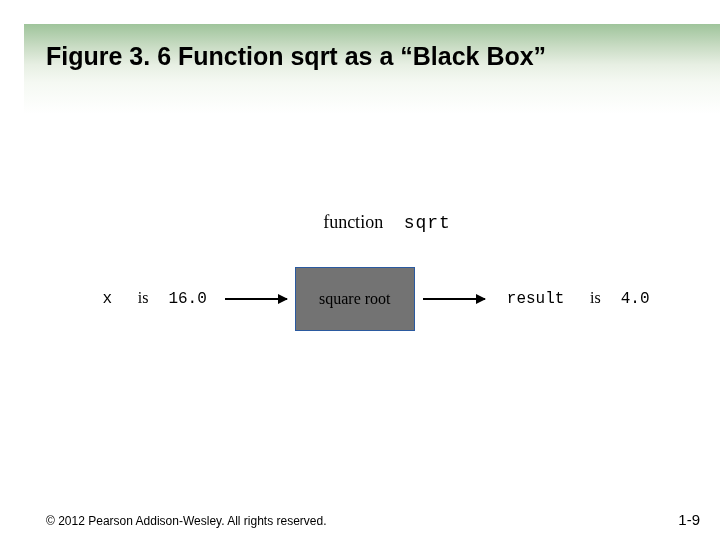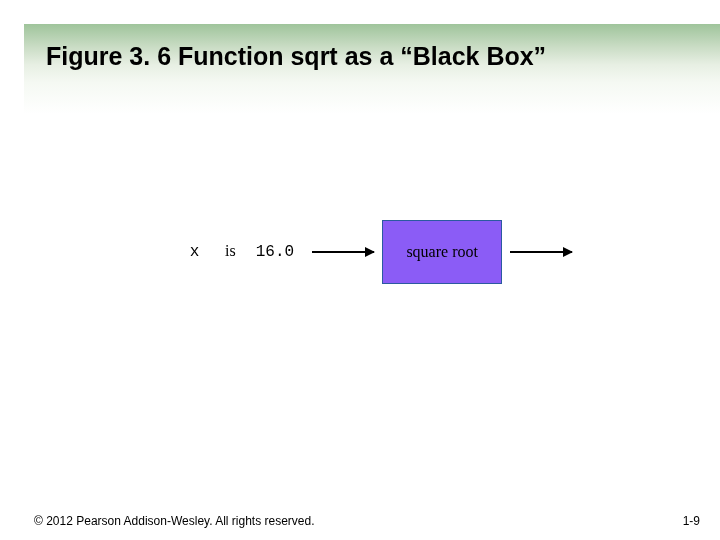--- a/index.html
+++ b/index.html
@@ -79,57 +79,64 @@
       width: 0;
       height: 0;
       border-left: 10px solid #000;
       border-top: 5px solid transparent;
       border-bottom: 5px solid transparent;
     }
     .arrow.left-attached { margin-left: 2px; margin-right: 0; }
     .arrow.right-attached { margin-left: 0; margin-right: 6px; }
     .box {
       border: 1.5px solid #2b5aa0;
-      background: #8b5cf6;
+      background: #737373;
       padding: 12px 12px;
       text-align: center;
       font-family: "Times New Roman", serif;
       font-size: 16px;
       line-height: 1.35;
       min-width: 120px;
     }
     .footer-left {
       position: absolute;
       bottom: 20px;
-      left: 10px;
+      left: 22px;
       font-size: 12px;
       color: #000;
     }
     .footer-right {
       position: absolute;
       bottom: 20px;
       right: 28px;
-      font-size: 12px;
+      font-size: 15px;
       color: #000;
     }
   </style>
 </head>
 <body>
 
 <div class="header-band"></div>
 
 <div class="title">Figure 3. 6  Function sqrt as a “Black Box”</div>
 
 <div class="diagram">
+  <div class="func-label">
+    <span>function</span>
+    <span class="mono">sqrt</span>
+  </div>
   <div class="flow-row">
     <span class="io-text">
       <span class="mono">x </span><span>is </span><span class="mono">16.0</span>
     </span>
     <div class="arrow left-attached"></div>
     <div class="box">
       <div>square root</div>
     </div>
     <div class="arrow right-attached"></div>
+    <span class="io-text">
+      <span class="mono">result </span><span>is </span><span class="mono">4.0</span>
+    </span>
   </div>
 </div>
 
 <div class="footer-left">© 2012 Pearson Addison-Wesley. All rights reserved.</div>
 <div class="footer-right">1-9</div>
 
 </body></html>

